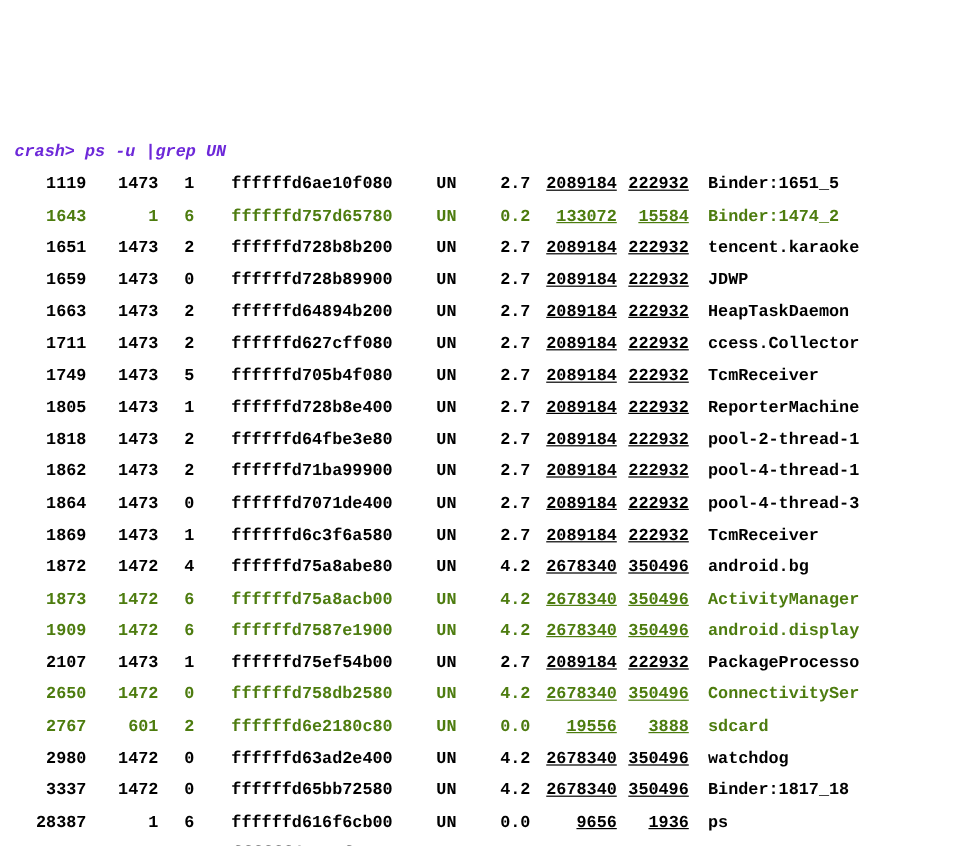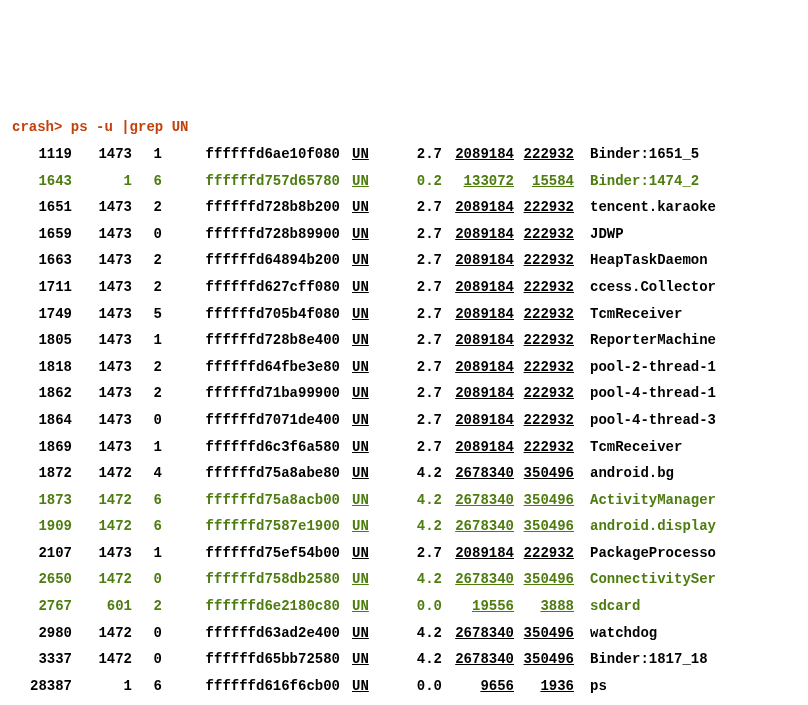--- a/index.html
+++ b/index.html
@@ -7,30 +7,30 @@
       margin: 0;
       padding: 8px 12px;
       font-family: "Courier New", Consolas, monospace;
       font-size: 14px;
       line-height: 1.9;
       font-weight: bold;
       color: #000;
       white-space: pre;
       position: relative;
     }
-    .prompt-line { color: #c2410c; }
+    .prompt-line { color: #6d28d9; font-style: italic; }
     .row { display: block; }
     .row.red { color: #4d7c0f; }
     .row.blk { color: #000; }
     .cell { display: inline-block; text-align: right; }
     .c-pid  { width: 60px; }
     .c-ppid { width: 60px; }
     .c-cpu  { width: 30px; }
-    .c-task { width: 160px; text-align: right; padding-left: 18px; }
-    .c-st   { width: 40px; text-align: left; padding-left: 12px; text-decoration: underline; }
+    .c-task { width: 160px; text-align: center; padding-left: 18px; }
+    .c-st   { width: 40px; text-align: center; padding-left: 12px; }
     .c-mem  { width: 50px; }
     .c-vsz  { width: 72px; text-decoration: underline; }
     .c-rss  { width: 60px; text-decoration: underline; }
     .c-comm { text-align: center; padding-left: 16px; }
   </style>
 </head>
 <body>
 
 
 

